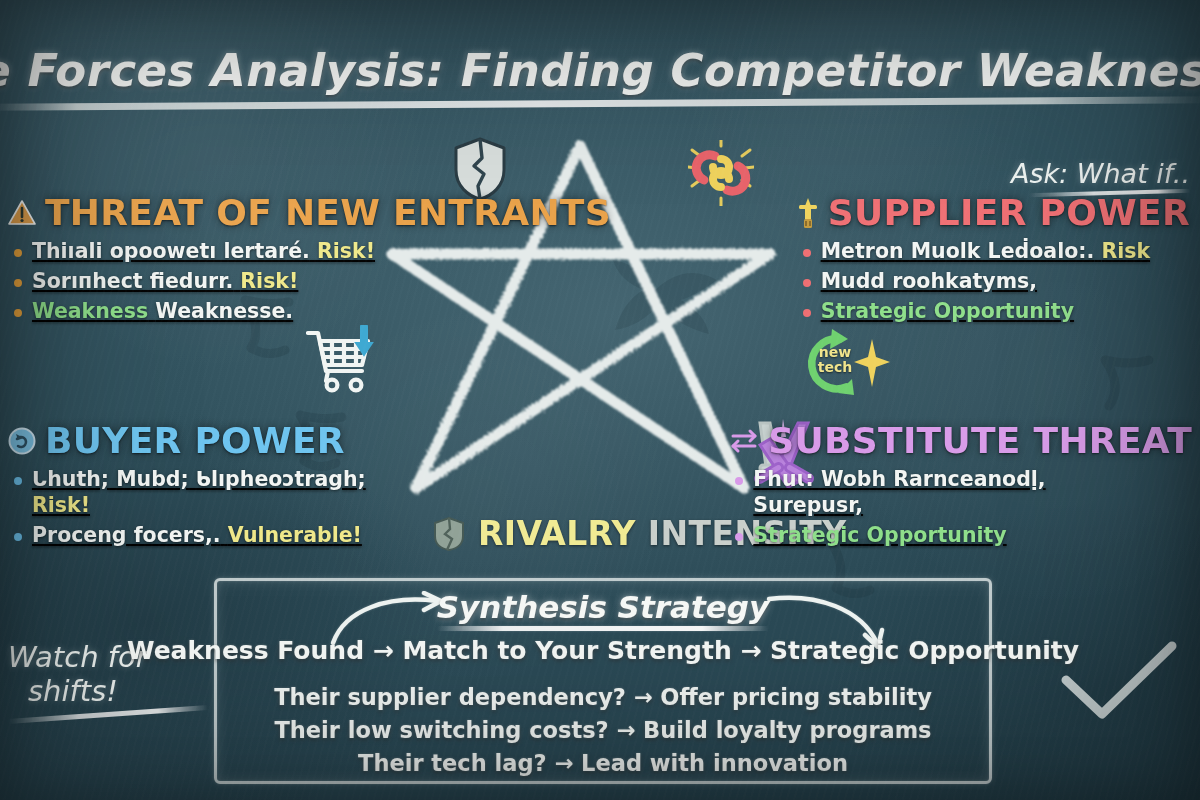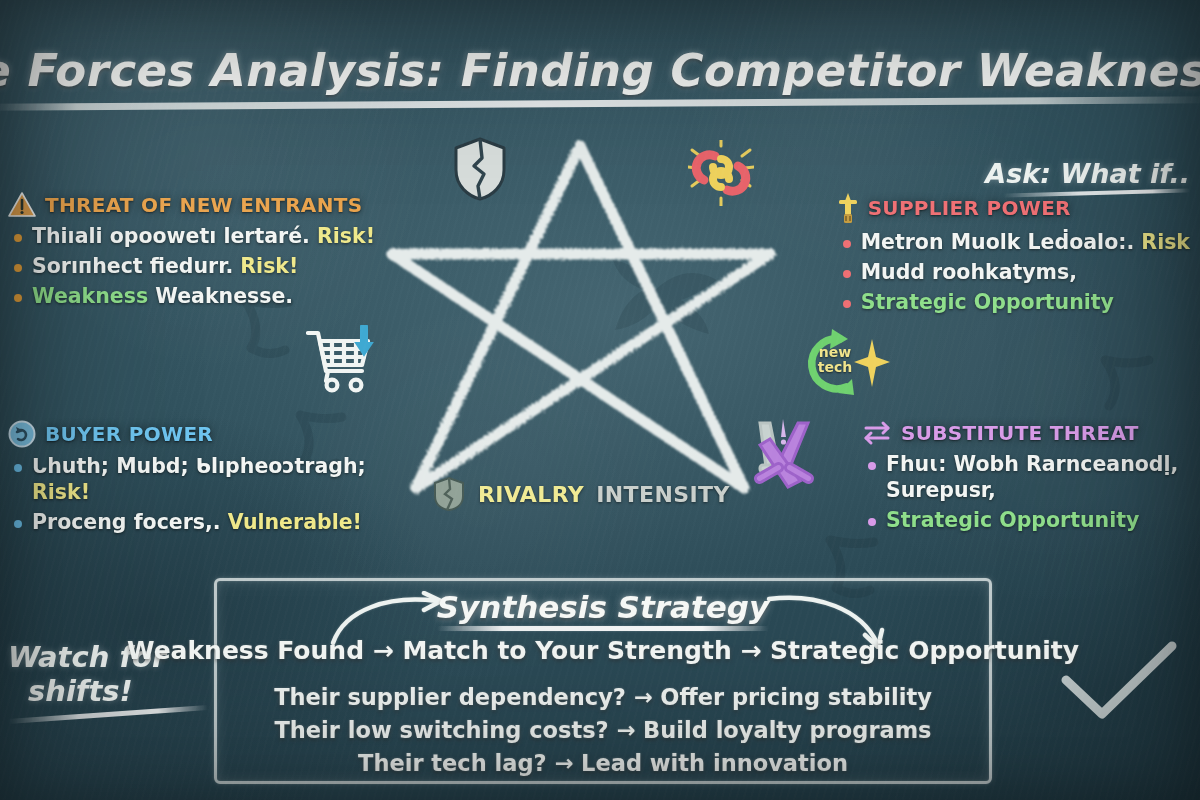--- a/index.html
+++ b/index.html
@@ -42,21 +42,21 @@
   #title-rule{
     position:absolute;left:-8px;top:100px;width:1216px;height:7px;
     background:linear-gradient(90deg,rgba(255,255,255,0) 0%,rgba(242,246,244,.82) 7%,rgba(255,255,255,.95) 45%,rgba(242,246,244,.80) 86%,rgba(255,255,255,0) 100%);
     border-radius:4px;filter:blur(.6px);opacity:.92;
     transform:rotate(-.35deg);
   }
 
   
   .note{
     position:absolute;color:#eef3f1;
-    font-family:"DejaVu Sans",sans-serif;font-style:italic;font-weight:700;
+    font-family:"DejaVu Sans",sans-serif;font-style:italic;font-weight:400;
     text-shadow:0 0 6px rgba(255,255,255,.30);
   }
   #note-ask{right:10px;top:158px;font-size:27px;text-align:right;}
   #note-ask .uline{
     display:block;height:4px;margin-top:2px;margin-left:18px;
     background:linear-gradient(90deg,rgba(255,255,255,0),rgba(255,255,255,.85) 40%,rgba(255,255,255,.9) 80%,rgba(255,255,255,0));
     border-radius:3px;filter:blur(.5px);transform:rotate(-1.6deg);
   }
   #note-watch{left:8px;top:640px;font-size:29px;line-height:1.18;}
   #note-watch .l2{display:block;margin-left:20px;}
@@ -65,24 +65,24 @@
     background:linear-gradient(90deg,rgba(255,255,255,0),rgba(255,255,255,.8) 35%,rgba(255,255,255,.88) 75%,rgba(255,255,255,0));
     border-radius:3px;filter:blur(.6px);transform:rotate(-4deg);
   }
   #check{position:absolute;right:22px;top:640px;width:120px;height:90px;opacity:.85;}
 
   
   .force{position:absolute;}
   .force-head{
     display:flex;align-items:center;gap:9px;
     font-family:"DejaVu Sans",sans-serif;
-    font-size:20px;font-weight:700;letter-spacing:.3px;white-space:nowrap;
+    font-size:36px;font-weight:700;letter-spacing:.3px;white-space:nowrap;
   }
   .force-head .htxt{text-shadow:0 0 9px rgba(0,0,0,.45),0 1px 2px rgba(0,0,0,.5);}
-  .bullets{margin:6px 0 0 0;padding:0;list-style:none;}
+  .bullets{margin:6px 0 0 0;padding:0;list-style:none;text-decoration:underline;}
   .bullets li{
     position:relative;padding-left:24px;margin-bottom:4px;
     font-family:"DejaVu Sans",sans-serif;
     font-size:20.5px;font-weight:700;color:#f2f5f3;line-height:1.26;
     text-shadow:0 1px 3px rgba(0,0,0,.55);
   }
   .bullets li::before{
     content:"";position:absolute;left:6px;top:10px;
     width:8px;height:8px;border-radius:50%;background:var(--dot,#e8a33d);
   }
@@ -99,22 +99,22 @@
   #f-buyer{left:8px;top:420px;}
   #f-buyer .force-head .htxt{color:#6ec4ef;}
   #f-buyer .bullets li{--dot:#6ec4ef;}
   #f-substitute{right:8px;top:420px;}
   #f-substitute .force-head .htxt{color:#d89ae8;}
   #f-substitute .bullets li{--dot:#d89ae8;}
 
   
   #pentagram{position:absolute;left:370px;top:128px;width:420px;height:390px;}
   #rivalry{
-    position:absolute;left:432px;top:476px;display:flex;align-items:center;gap:12px;
-    font-family:"DejaVu Sans",sans-serif;font-size:22px;font-weight:700;letter-spacing:.4px;
+    position:absolute;left:432px;top:514px;display:flex;align-items:center;gap:12px;
+    font-family:"DejaVu Sans",sans-serif;font-size:33px;font-weight:700;letter-spacing:.4px;
     text-shadow:0 1px 3px rgba(0,0,0,.5);
   }
   #rivalry .w1{color:#f0ea92;}
   #rivalry .w2{color:#c9cfcb;}
 
   
   .icon-abs{position:absolute;}
   #ic-shield{left:452px;top:136px;width:56px;height:66px;}
   #ic-chain{left:688px;top:140px;width:66px;height:66px;}
   #ic-cart{left:306px;top:325px;width:72px;height:68px;}

